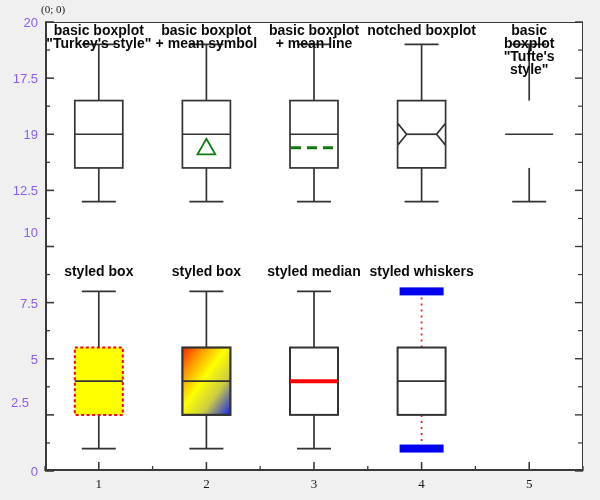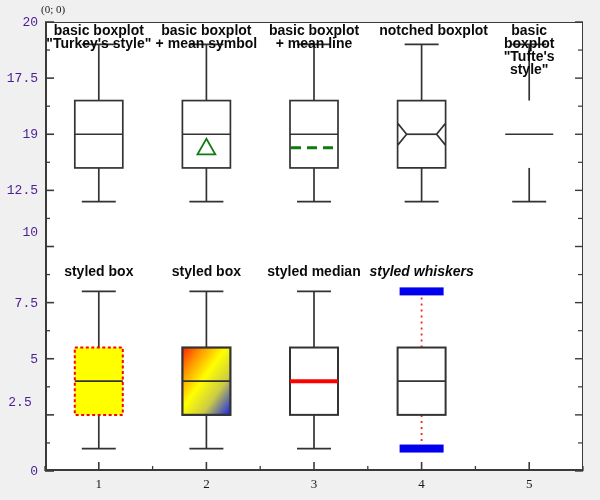--- a/index.html
+++ b/index.html
@@ -46,22 +46,22 @@
     position: absolute;
     left: 0;
     top: 0;
     width: 600px;
     height: 500px;
     pointer-events: none;
   }
   .tick-label-y {
     position: absolute;
     font-size: 13px;
-    color: #4c1d95;
-    font-family: Liberation Mono, monospace;
+    color: #8b5cf6;
+    font-family: Liberation Sans, sans-serif;
     text-align: right;
     width: 36px;
     transform: translateY(-50%);
     left: 2px;
   }
   .tick-label-x {
     position: absolute;
     font-size: 13px;
     color: #1a1a1a;
     font-family: "Liberation Serif", serif;
@@ -243,22 +243,22 @@
       <div class="tick-label-x" style="left: 421.6px;">4</div>
       <div class="tick-label-x" style="left: 529.2px;">5</div>
     </div>
   <div id="captions-layer">
       <div class="series-caption" style="left: 98.8px; top: 24px;">basic boxplot
 "Turkey's style"</div>
       <div class="series-caption" style="left: 206.4px; top: 24px;">basic boxplot
 + mean symbol</div>
       <div class="series-caption" style="left: 314px; top: 24px;">basic boxplot
 + mean line</div>
-      <div class="series-caption" style="left: 421.6px; top: 24px; margin-left: 12px;">notched boxplot</div>
+      <div class="series-caption" style="left: 421.6px; top: 24px;">notched boxplot</div>
       <div class="series-caption" style="left: 529.2px; top: 24px;">basic boxplot
 "Tufte's style"</div>
       <div class="series-caption" style="left: 98.8px; top: 265px;">styled box</div>
       <div class="series-caption" style="left: 206.4px; top: 265px;">styled box</div>
       <div class="series-caption" style="left: 314px; top: 265px;">styled median</div>
-      <div class="series-caption" style="left: 421.6px; top: 265px; font-style: italic;">styled whiskers</div>
+      <div class="series-caption" style="left: 421.6px; top: 265px;">styled whiskers</div>
     </div>
 
 </div>
 
 </body></html>

